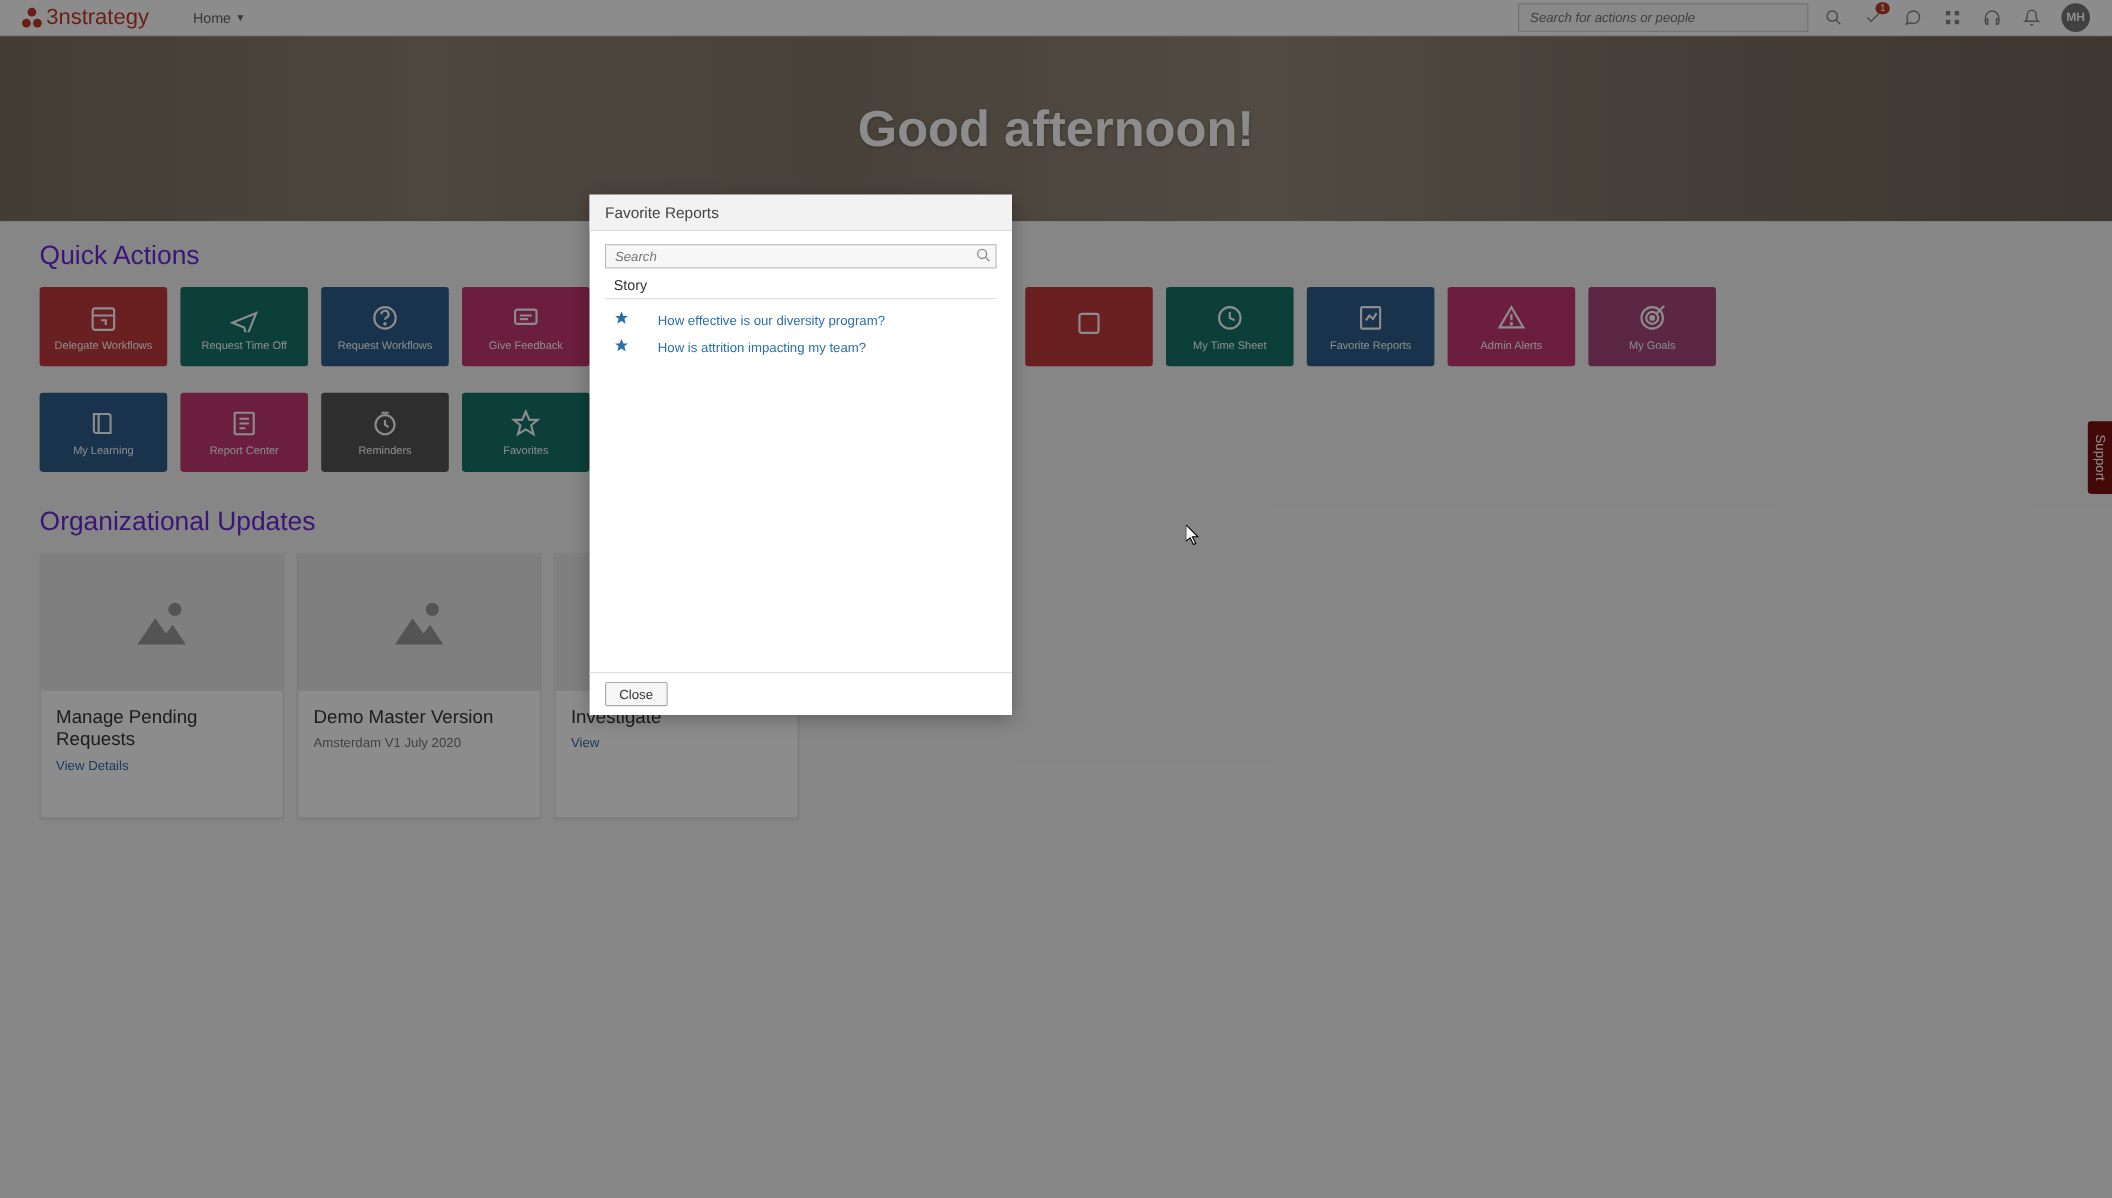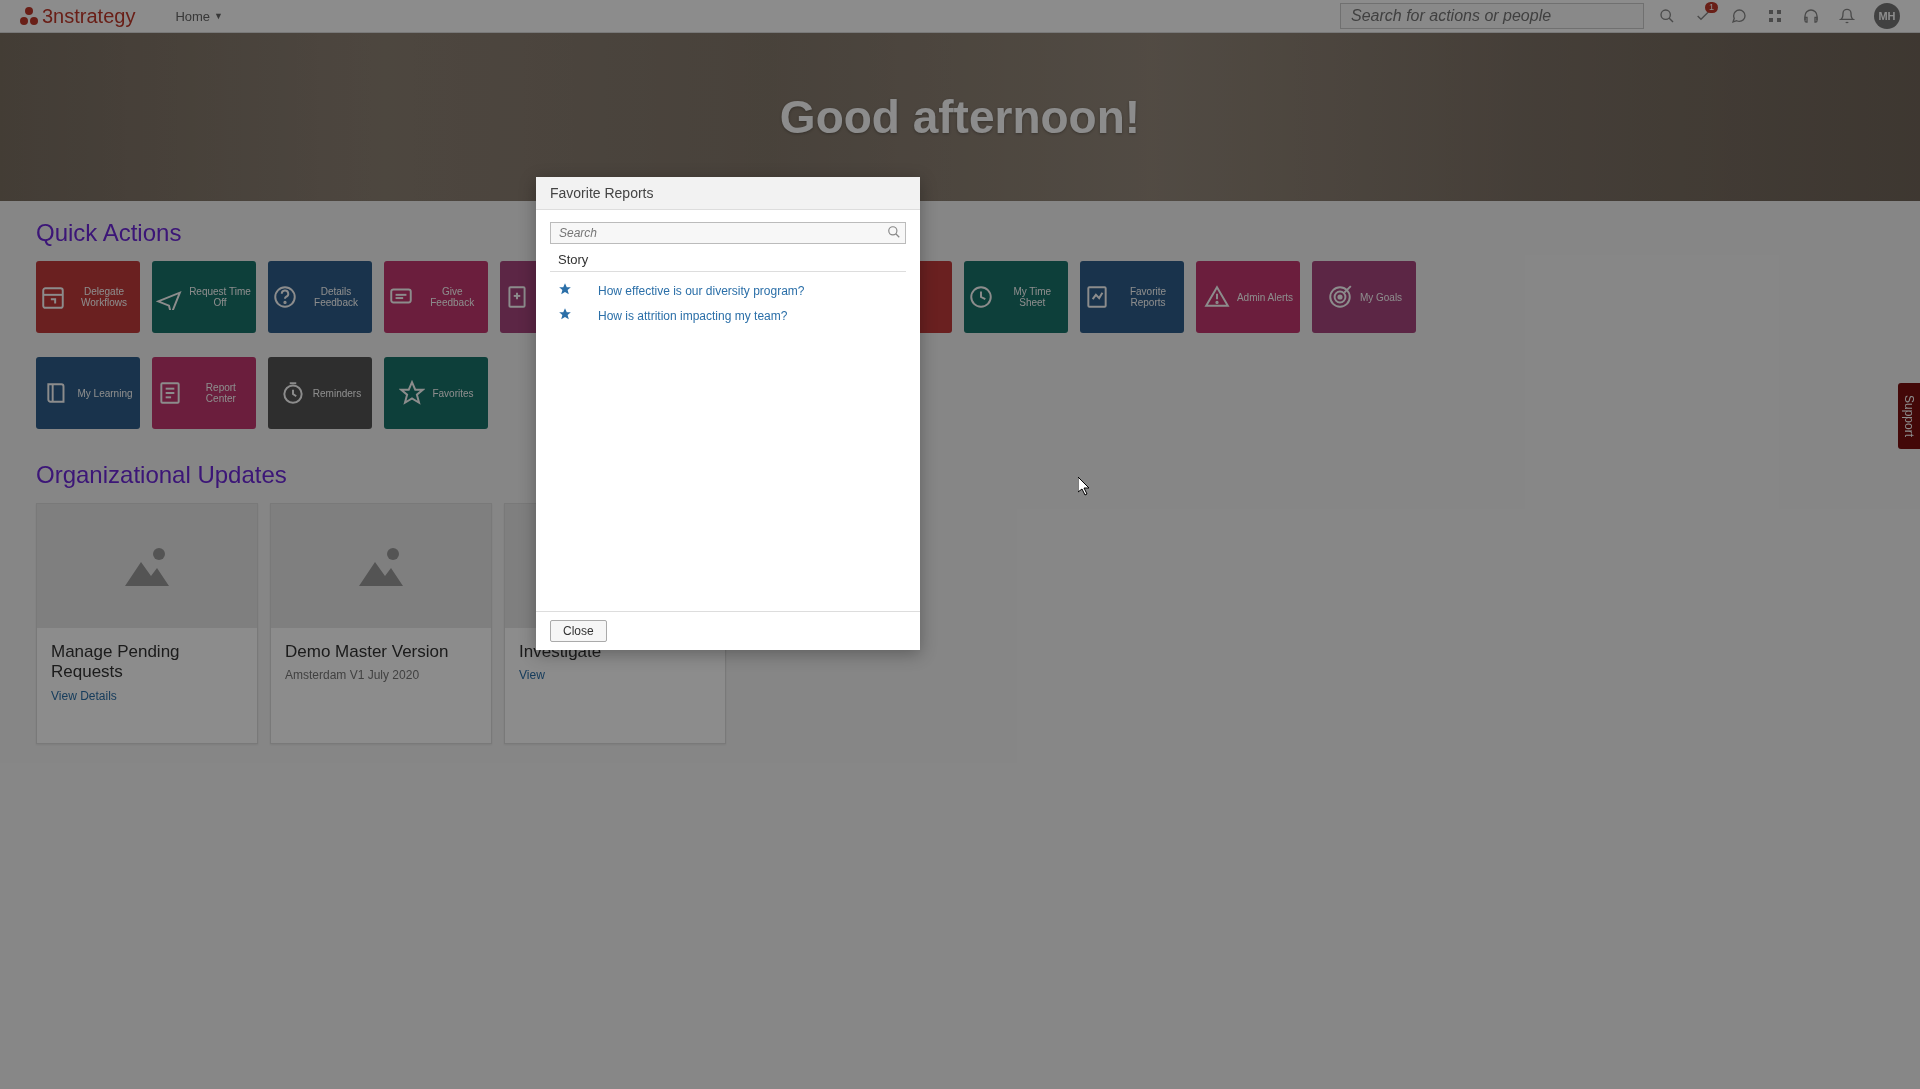--- a/index.html
+++ b/index.html
@@ -46,27 +46,27 @@
   background: #c0392b;
 }
 .nav-home {
   margin-left: 40px;
   color: #666; font-size: 13px;
   display: flex; align-items: center; gap: 4px;
 }
 .nav-home .chev { font-size: 9px; }
 .topbar-spacer { flex: 1; }
 .search-box {
-  width: 304px; height: 26px;
+  width: 264px; height: 26px;
   border: 1px solid #ccc;
   background: #fafafa;
   padding: 0 10px;
   font-style: italic;
   color: #999;
-  font-size: 16px;
+  font-size: 12px;
 }
 .top-icons {
   display: flex;
   align-items: center;
   gap: 18px;
   margin-left: 14px;
 }
 .top-icon {
   width: 18px; height: 18px;
   color: #888;
@@ -111,25 +111,25 @@
   font-weight: 400;
   margin-bottom: 14px;
 }
 .tiles {
   display: flex;
   flex-wrap: wrap;
   gap: 12px;
   margin-bottom: 32px;
 }
 .tile {
-  width: 104px;
+  width: 116px;
   height: 72px;
   border-radius: 3px;
   display: flex;
-  flex-direction: row;
+  flex-direction: column;
   align-items: center;
   justify-content: center;
   color: #fff;
   gap: 6px;
   padding: 6px 4px;
 }
 .tile-icon { width: 28px; height: 28px; display:flex; align-items:center; justify-content:center; }
 .tile-label { font-size: 10px; text-align: center; line-height: 1.1; }
 .c-red { background: #c23b3b; }
 .c-teal { background: #18736a; }
@@ -327,21 +327,21 @@
     <div class="tile-label">Request Time Off</div>
       </div>
       <div class="tile c-blue">
     <div class="tile-icon">
           <svg width="26" height="26" viewBox="0 0 24 24" fill="none" stroke="white" stroke-width="1.8">
             <circle cx="12" cy="12" r="9"></circle>
             <path d="M9 9a3 3 0 1 1 4 2.8c-.7.4-1 1-1 1.7"></path>
             <circle cx="12" cy="17" r="0.6" fill="white"></circle>
           </svg>
         </div>
-    <div class="tile-label">Details Feedback</div>
+    <div class="tile-label">Request Workflows</div>
       </div>
       <div class="tile c-pink">
     <div class="tile-icon">
           <svg width="26" height="26" viewBox="0 0 24 24" fill="none" stroke="white" stroke-width="1.8">
             <rect x="3" y="5" width="18" height="12" rx="2"></rect>
             <line x1="7" y1="10" x2="17" y2="10"></line>
             <line x1="7" y1="13" x2="14" y2="13"></line>
           </svg>
         </div>
     <div class="tile-label">Give Feedback</div>

